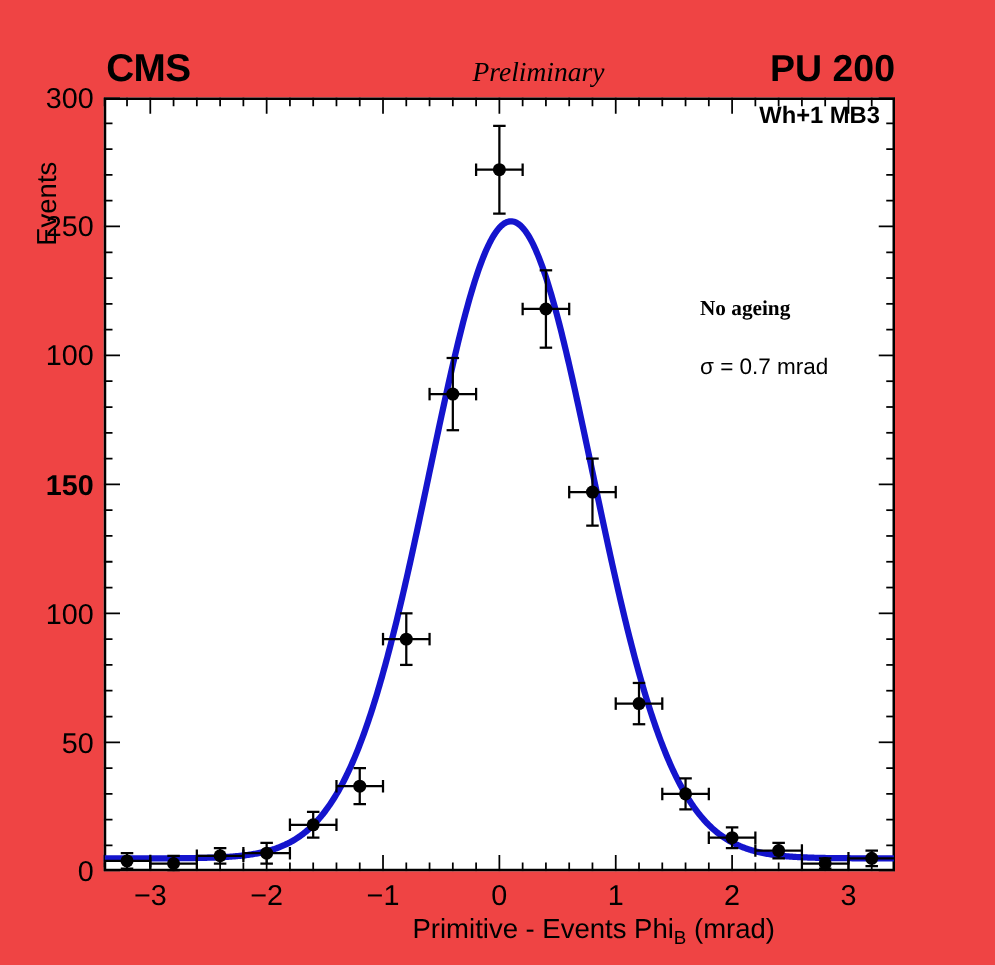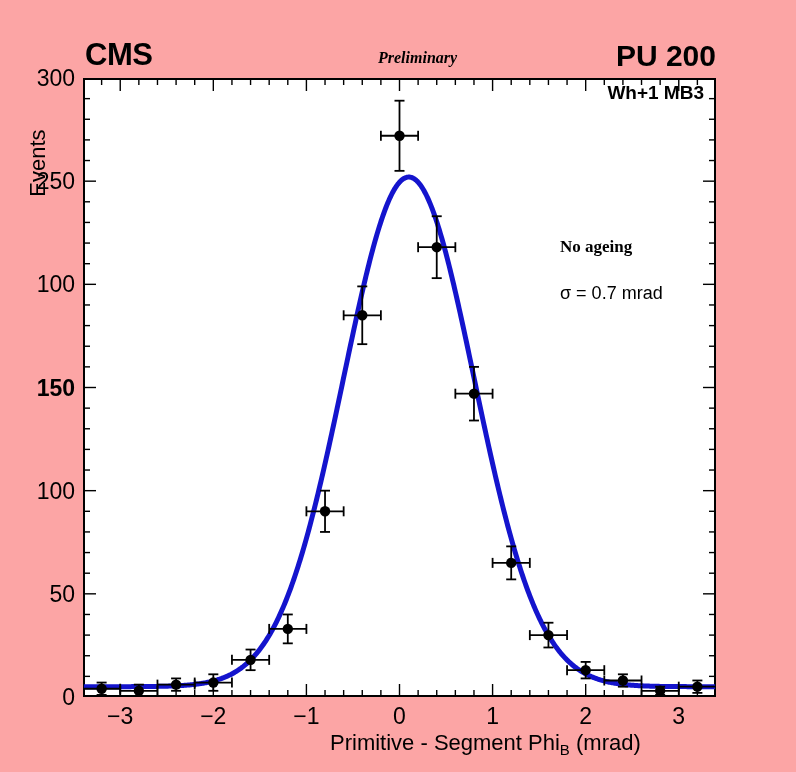--- a/index.html
+++ b/index.html
@@ -1,27 +1,27 @@
 <!DOCTYPE html>
 <html><head>
 <meta charset="utf-8">
 <style>
   html,body{margin:0;padding:0;background:#ffffff;}
   body{width:796px;height:772px;overflow:hidden;
        font-family:"Liberation Sans","DejaVu Sans",sans-serif;color:#000;}
-  #root{position:relative;width:796px;height:772px;background:#fca5a5;}
+  #root{position:relative;width:796px;height:772px;background:#ef4444;}
 
   
   .hdr{position:absolute;left:0;top:38px;width:796px;height:34px;}
   .hdr-cms{position:absolute;left:85px;top:0px;font-size:31px;font-weight:bold;
            letter-spacing:-0.5px;line-height:34px;}
   .hdr-sim{position:absolute;left:168px;top:4px;font-size:24px;font-weight:bold;
            line-height:30px;}
-  .hdr-prelim{position:absolute;left:378px;top:5px;font-size:16px;font-style:italic;
-              font-family:"Liberation Serif","DejaVu Serif",serif;line-height:30px;font-weight:bold;}
+  .hdr-prelim{position:absolute;left:378px;top:5px;font-size:22px;font-style:italic;
+              font-family:"Liberation Serif","DejaVu Serif",serif;line-height:30px;}
   .hdr-pu{position:absolute;right:80px;top:2px;font-size:30px;font-weight:bold;
           line-height:32px;}
 
   
   .frame{position:absolute;left:83px;top:78px;width:633px;height:619px;
          border:2px solid #000;box-sizing:border-box;background:#fff;}
 
   .plotsvg{position:absolute;left:83px;top:78px;width:633px;height:619px;}
 
   
@@ -47,21 +47,21 @@
 <div id="root">
 
   <div class="hdr">
     <span class="hdr-cms">CMS</span>
     <span class="hdr-prelim">Preliminary</span>
     <span class="hdr-pu">PU 200</span>
   </div>
 
   <div class="ytitle">Events</div>
   <div class="xtitle">
-    <span>Primitive - Segment Phi</span><span class="sub">B</span>
+    <span>Primitive - Events Phi</span><span class="sub">B</span>
     <span>(mrad)</span>
   </div>
 
   <div class="frame"></div>
 
   <svg class="plotsvg" id="plotsvg" viewBox="0 0 633 619" preserveAspectRatio="none">
       <g stroke="#000" stroke-width="1.4" fill="none">
         <line x1="0" y1="619" x2="13" y2="619"></line>
         <line x1="633" y1="619" x2="620" y2="619"></line>
         <line x1="0" y1="598.3666666666667" x2="7" y2="598.3666666666667"></line>

